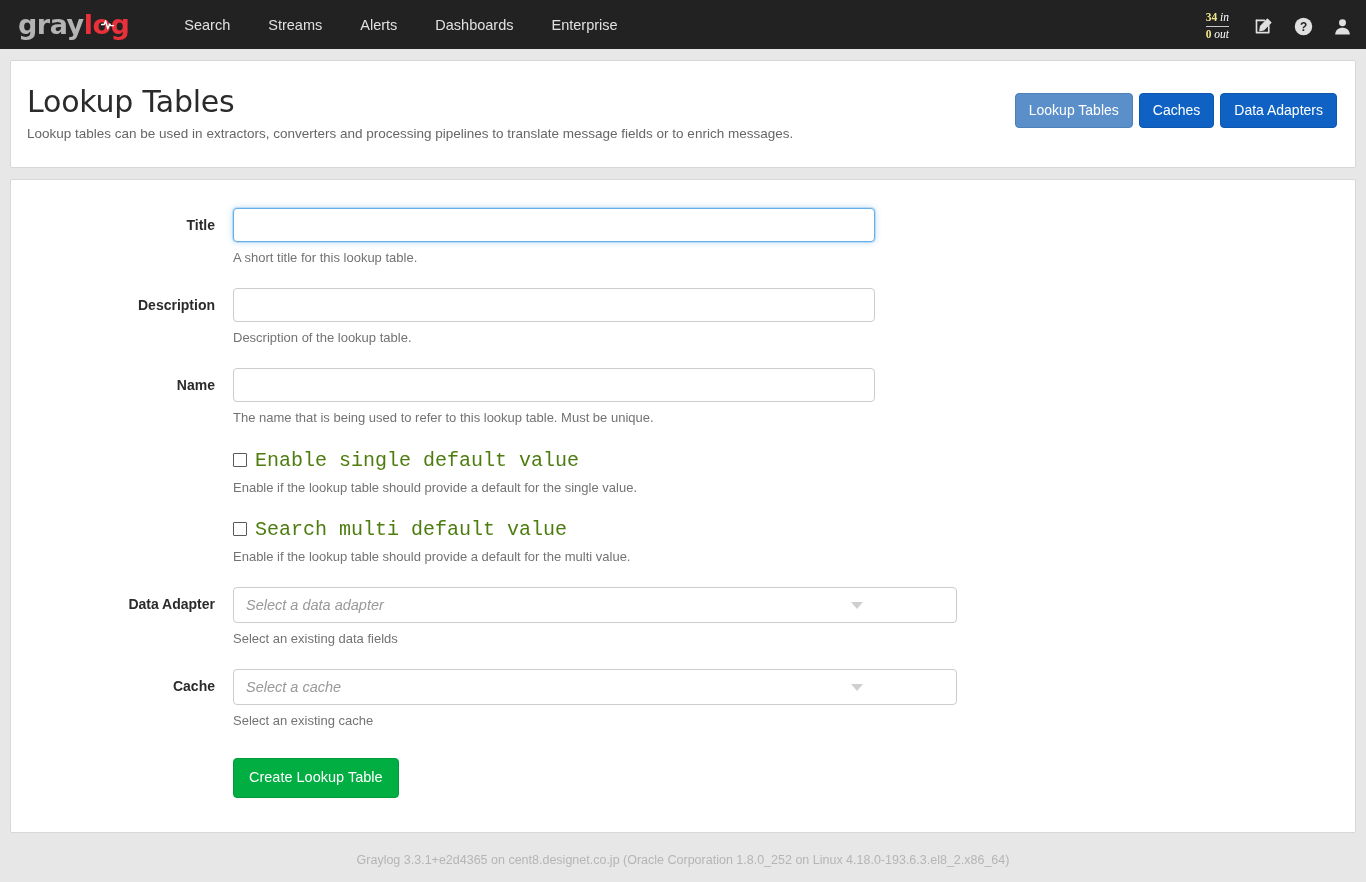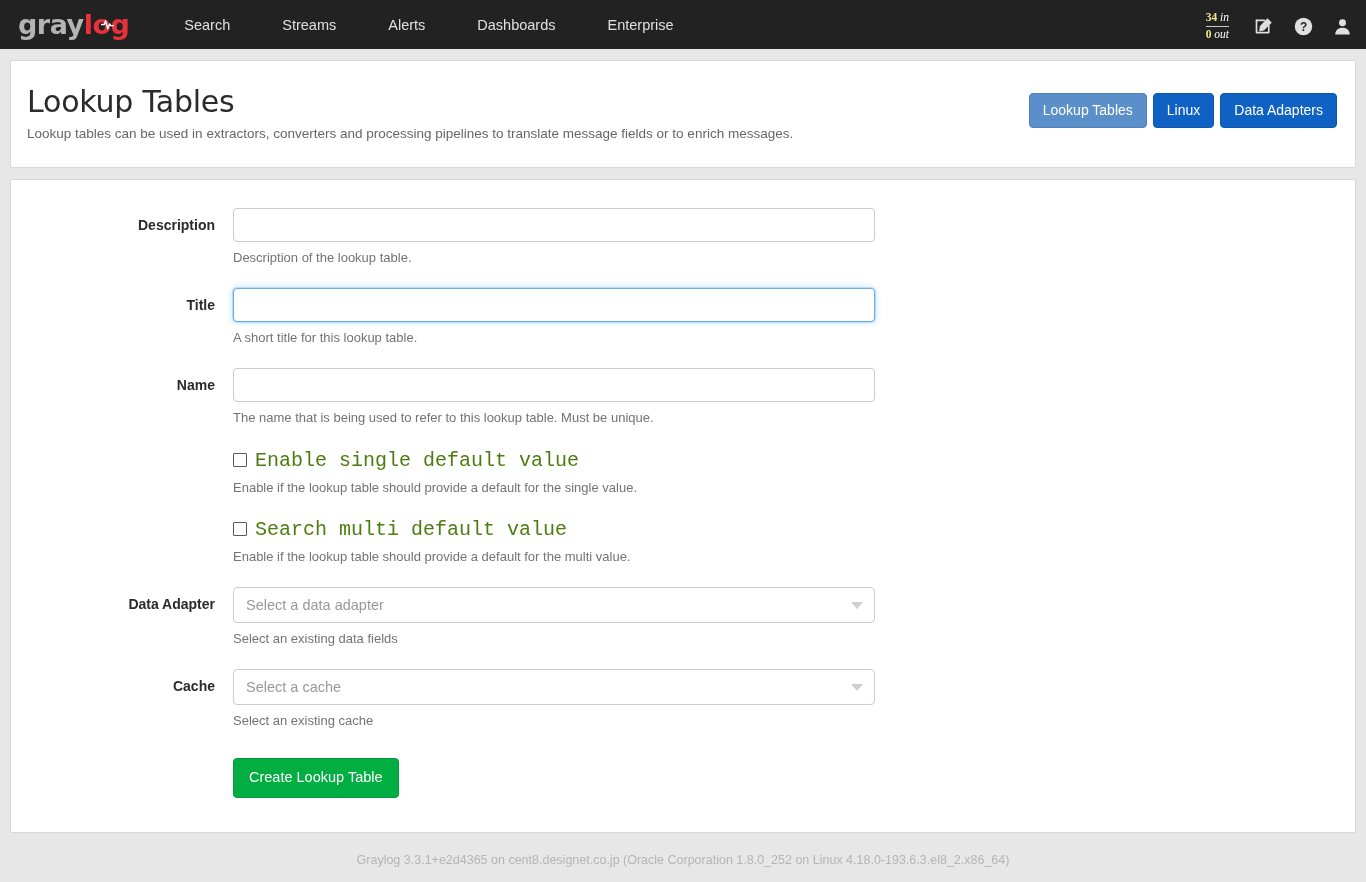--- a/index.html
+++ b/index.html
@@ -38,21 +38,21 @@
   .brand-gray { color: #b4b4b4; }
   .brand-log { color: #e8313b; position: relative; }
   .brand-pulse {
     position: absolute;
     left: 17px; top: 9px;
     width: 13px; height: 13px;
   }
   .nav-links {
     display: flex;
     align-items: center;
-    gap: 18px;
+    gap: 4px;
   }
   .nav-link {
     color: #e0e0e0;
     font-size: 14.5px;
     padding: 14px 17px;
     text-decoration: none;
     white-space: nowrap;
     cursor: pointer;
   }
   .caret {
@@ -226,31 +226,32 @@
     font-size: 20px;
     color: #4d7c0f;
     font-family: Liberation Mono, monospace;
   }
 
   .select-wrap {
     position: relative;
     width: 642px;
   }
   .select-box {
-    width: 642px;
+    width: 724px;
     height: 36px;
     border: 1px solid #ccc;
     border-radius: 4px;
     background: #fff;
     display: flex;
     align-items: center;
     padding: 0 12px;
     font-size: 14.5px;
     color: #999;
     cursor: pointer;
+    font-style: italic;
   }
   .select-caret {
     position: absolute;
     right: 12px; top: 50%;
     margin-top: -3px;
     width: 0; height: 0;
     border-left: 6px solid transparent;
     border-right: 6px solid transparent;
     border-top: 7px solid #cfcfcf;
     pointer-events: none;
@@ -323,40 +324,40 @@
 </div>
 
 <div class="content">
 
   <div class="panel panel-header">
     <h1 class="page-title">Lookup Tables</h1>
     <p class="page-desc">Lookup tables can be used in extractors, converters and processing pipelines to translate message fields or to enrich messages.</p>
 
     <div class="header-actions">
       <button class="btn btn-info-active">Lookup Tables</button>
-      <button class="btn btn-info">Linux</button>
+      <button class="btn btn-info">Caches</button>
       <button class="btn btn-info">Data Adapters</button>
     </div>
   </div>
 
   <div class="panel panel-form">
+
+    <div class="form-row">
+      <div class="form-label">Title</div>
+      <div class="form-field">
+        <input class="form-control focused" type="text" value="" placeholder="" style="">
+        <div class="help-block">A short title for this lookup table.</div>
+      </div>
+    </div>
 
     <div class="form-row">
       <div class="form-label">Description</div>
       <div class="form-field">
         <input class="form-control" type="text" value="" placeholder="" style="">
         <div class="help-block">Description of the lookup table.</div>
-      </div>
-    </div>
-
-    <div class="form-row">
-      <div class="form-label">Title</div>
-      <div class="form-field">
-        <input class="form-control focused" type="text" value="" placeholder="" style="">
-        <div class="help-block">A short title for this lookup table.</div>
       </div>
     </div>
 
     <div class="form-row">
       <div class="form-label">Name</div>
       <div class="form-field">
         <input class="form-control" type="text" value="" placeholder="" style="">
         <div class="help-block">The name that is being used to refer to this lookup table. Must be unique.</div>
       </div>
     </div>

